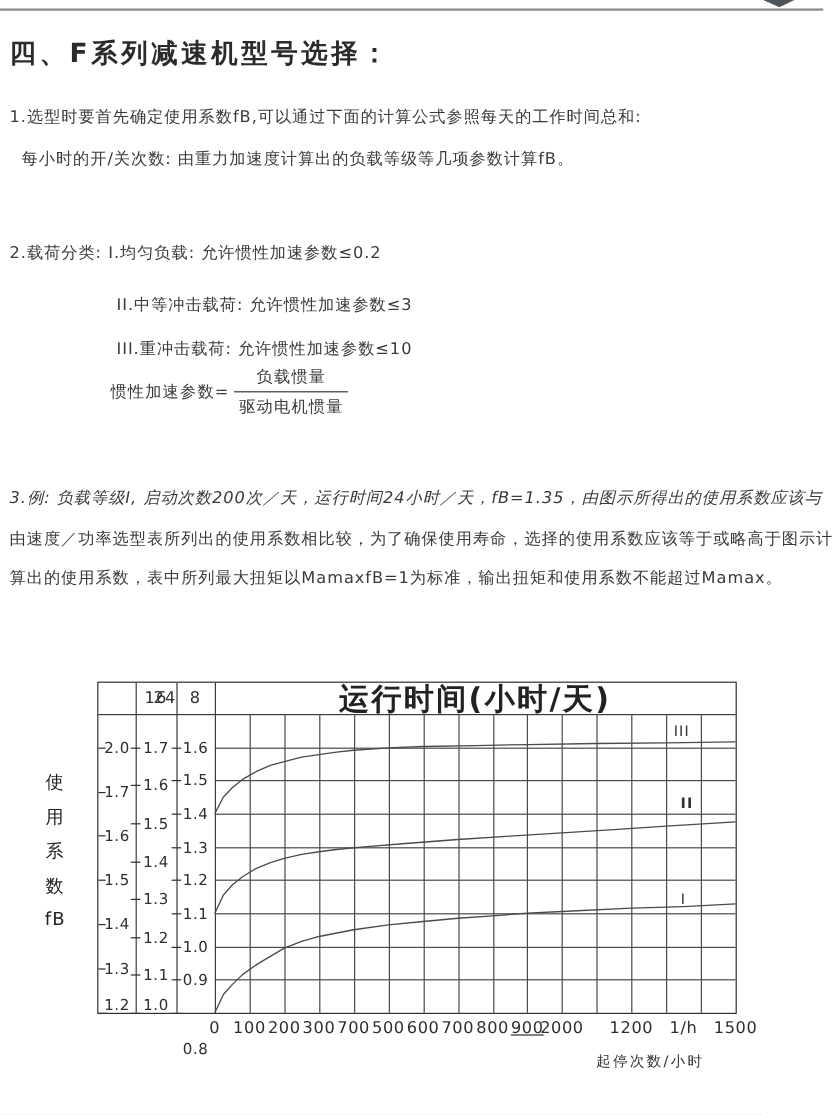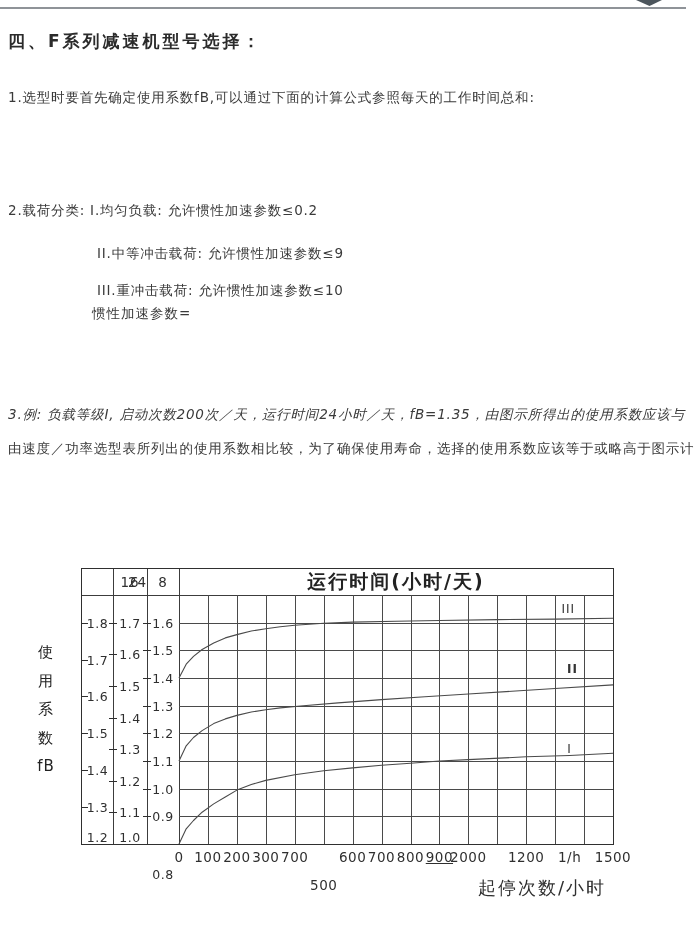--- a/index.html
+++ b/index.html
@@ -2,69 +2,75 @@
 <html><head>
 <meta charset="utf-8">
 <style>
   html,body{margin:0;padding:0;background:#e8e8e8;}
   #page{position:relative;width:700px;height:929px;background:#ffffff;overflow:hidden;
         font-family:"DejaVu Sans","Liberation Sans",sans-serif;color:#333;}
   .abs{position:absolute;}
   #top-rule{left:0;top:7px;width:686px;height:2px;background:#8f9398;}
   #corner-arrow{left:636px;top:0;width:26px;height:6px;background:#4c555c;
                 clip-path:polygon(0 0,100% 0,52% 100%);}
-  #doc-title{left:8px;top:30px;font-size:17px;font-weight:bold;letter-spacing:3px;color:#2b2b2b;white-space:nowrap;}
+  #doc-title{left:8px;top:30px;font-size:22px;font-weight:bold;letter-spacing:3px;color:#2b2b2b;white-space:nowrap;}
   .tline{white-space:nowrap;font-size:13.5px;letter-spacing:0.8px;color:#3a3a3a;}
   
   #formula{left:92px;top:305px;display:flex;align-items:center;font-size:13.5px;letter-spacing:1px;color:#3a3a3a;}
   #formula .frac{display:inline-block;text-align:center;margin-left:4px;}
   #formula .num{display:block;padding:0 10px 3px 10px;border-bottom:1.5px solid #3a3a3a;}
   #formula .den{display:block;padding:3px 4px 0 4px;}
   
   #chart-region{left:81px;top:568px;width:580px;height:355px;}
   #chart-table{position:absolute;left:0;top:0;width:531px;height:275px;border:1px solid #2f2f2f;}
   .cline{position:absolute;background:#3c3c3c;}
   .gline{position:absolute;background:#4a4a4a;}
   .hdr-cell{position:absolute;top:0;height:26px;display:flex;align-items:center;justify-content:center;
             font-size:13.5px;color:#2f2f2f;letter-spacing:1px;}
   #chart-title{position:absolute;top:0;height:26px;display:flex;align-items:center;justify-content:center;
-               font-size:19px;font-weight:600;letter-spacing:2px;color:#222;}
+               font-size:25px;font-weight:600;letter-spacing:2px;color:#222;}
   .scale-label{position:absolute;font-size:12.5px;color:#2f2f2f;transform:translate(-50%,-50%);
                letter-spacing:0.5px;white-space:nowrap;}
   .tickmark{position:absolute;height:1px;background:#2f2f2f;}
   .curve-label{position:absolute;font-size:12px;color:#333;transform:translate(-50%,-50%);letter-spacing:1px;}
   .xtick{position:absolute;top:281px;font-size:13.5px;color:#2f2f2f;transform:translateX(-50%);letter-spacing:0.5px;white-space:nowrap;}
   #x-axis-title{position:absolute;left:361px;top:308px;width:200px;text-align:center;
-                font-size:18px;color:#2f2f2f;letter-spacing:2px;}
+                font-size:12px;color:#2f2f2f;letter-spacing:2px;}
   
   #y-axis-title{left:30px;top:638px;width:32px;display:flex;flex-direction:column;align-items:center;
                 font-size:15px;color:#222;line-height:28.5px;letter-spacing:1px;}
 </style>
 </head>
 <body>
 
 <div id="page">
 
   <div id="top-rule" class="abs"></div>
   <div id="corner-arrow" class="abs"></div>
 
   <div id="doc-title" class="abs">四、F系列减速机型号选择：</div>
 
   <div class="abs tline" style="left:8px;top:89px;">1.选型时要首先确定使用系数fB,可以通过下面的计算公式参照每天的工作时间总和:</div>
+  <div class="abs tline" style="left:18px;top:124px;">每小时的开/关次数: 由重力加速度计算出的负载等级等几项参数计算fB。</div>
 
   <div class="abs tline" style="left:8px;top:202px;">2.载荷分类: I.均匀负载: 允许惯性加速参数≤0.2</div>
-  <div class="abs tline" style="left:97px;top:245px;">II.中等冲击载荷: 允许惯性加速参数≤9</div>
+  <div class="abs tline" style="left:97px;top:245px;">II.中等冲击载荷: 允许惯性加速参数≤3</div>
   <div class="abs tline" style="left:97px;top:282px;">III.重冲击载荷: 允许惯性加速参数≤10</div>
 
   <div id="formula" class="abs">
     <span>惯性加速参数=</span>
+    <span class="frac">
+      <span class="num">负载惯量</span>
+      <span class="den">驱动电机惯量</span>
+    </span>
   </div>
 
   <div class="abs tline" style="left:8px;top:406px;font-style:italic;">3.例: 负载等级Ⅰ,  启动次数200次／天，运行时间24小时／天，fB=1.35，由图示所得出的使用系数应该与</div>
   <div class="abs tline" style="left:8px;top:440px;">由速度／功率选型表所列出的使用系数相比较，为了确保使用寿命，选择的使用系数应该等于或略高于图示计</div>
+  <div class="abs tline" style="left:8px;top:473px;">算出的使用系数，表中所列最大扭矩以MamaxfB=1为标准，输出扭矩和使用系数不能超过Mamax。</div>
 
   <div id="y-axis-title" class="abs">
     <span>使</span>
     <span>用</span>
     <span>系</span>
     <span>数</span>
     <span>fB</span>
   </div>
 
   <div id="chart-region" class="abs">
@@ -92,21 +98,21 @@
         <div class="gline" style="left: 473.1px; top: 26px; width: 1px; height: 249px;"></div>
         <div class="gline" style="left: 502.1px; top: 26px; width: 1px; height: 249px;"></div>
         <div class="gline" style="left: 97px; top: 247.3px; width: 434px; height: 1px;"></div>
         <div class="gline" style="left: 97px; top: 219.7px; width: 434px; height: 1px;"></div>
         <div class="gline" style="left: 97px; top: 192px; width: 434px; height: 1px;"></div>
         <div class="gline" style="left: 97px; top: 164.3px; width: 434px; height: 1px;"></div>
         <div class="gline" style="left: 97px; top: 136.7px; width: 434px; height: 1px;"></div>
         <div class="gline" style="left: 97px; top: 109px; width: 434px; height: 1px;"></div>
         <div class="gline" style="left: 97px; top: 81.3px; width: 434px; height: 1px;"></div>
         <div class="gline" style="left: 97px; top: 53.7px; width: 434px; height: 1px;"></div>
-        <div class="scale-label" style="left: 15.5px; top: 53.7px;">1.8</div>
+        <div class="scale-label" style="left: 15.5px; top: 53.7px;">2.0</div>
         <div class="tickmark" style="left: 0px; top: 53.7px; width: 6px;"></div>
         <div class="scale-label" style="left: 15.5px; top: 90.6px;">1.7</div>
         <div class="tickmark" style="left: 0px; top: 90.6px; width: 6px;"></div>
         <div class="scale-label" style="left: 15.5px; top: 127.4px;">1.6</div>
         <div class="tickmark" style="left: 0px; top: 127.4px; width: 6px;"></div>
         <div class="scale-label" style="left: 15.5px; top: 164.3px;">1.5</div>
         <div class="tickmark" style="left: 0px; top: 164.3px; width: 6px;"></div>
         <div class="scale-label" style="left: 15.5px; top: 201.2px;">1.4</div>
         <div class="tickmark" style="left: 0px; top: 201.2px; width: 6px;"></div>
         <div class="scale-label" style="left: 15.5px; top: 238.1px;">1.3</div>
@@ -155,21 +161,21 @@
         <div class="curve-label" style="left: 487.6px; top: 179.6px;">I</div>
         <div class="curve-label" style="left: 490.5px; top: 99.9px; font-weight: bold;">II</div>
         <div class="curve-label" style="left: 486.2px; top: 39.8px;">III</div>
       </div>
     <div id="x-axis-title">起停次数/小时</div>
   <div class="xtick" style="left: 98px;">0</div>
       <div class="xtick" style="left: 126.9px;">100</div>
       <div class="xtick" style="left: 155.9px;">200</div>
       <div class="xtick" style="left: 184.8px;">300</div>
       <div class="xtick" style="left: 213.7px;">700</div>
-      <div class="xtick" style="left: 242.7px; margin-top: 28px;">500</div>
+      <div class="xtick" style="left: 242.7px;">500</div>
       <div class="xtick" style="left: 271.6px;">600</div>
       <div class="xtick" style="left: 300.5px;">700</div>
       <div class="xtick" style="left: 329.5px;">800</div>
       <div class="xtick" style="left: 358.4px; text-decoration: underline;">900</div>
       <div class="xtick" style="left: 387.3px;">2000</div>
       <div class="xtick" style="left: 445.2px;">1200</div>
       <div class="xtick" style="left: 488.6px;">1/h</div>
       <div class="xtick" style="left: 532px;">1500</div>
     </div>
 

